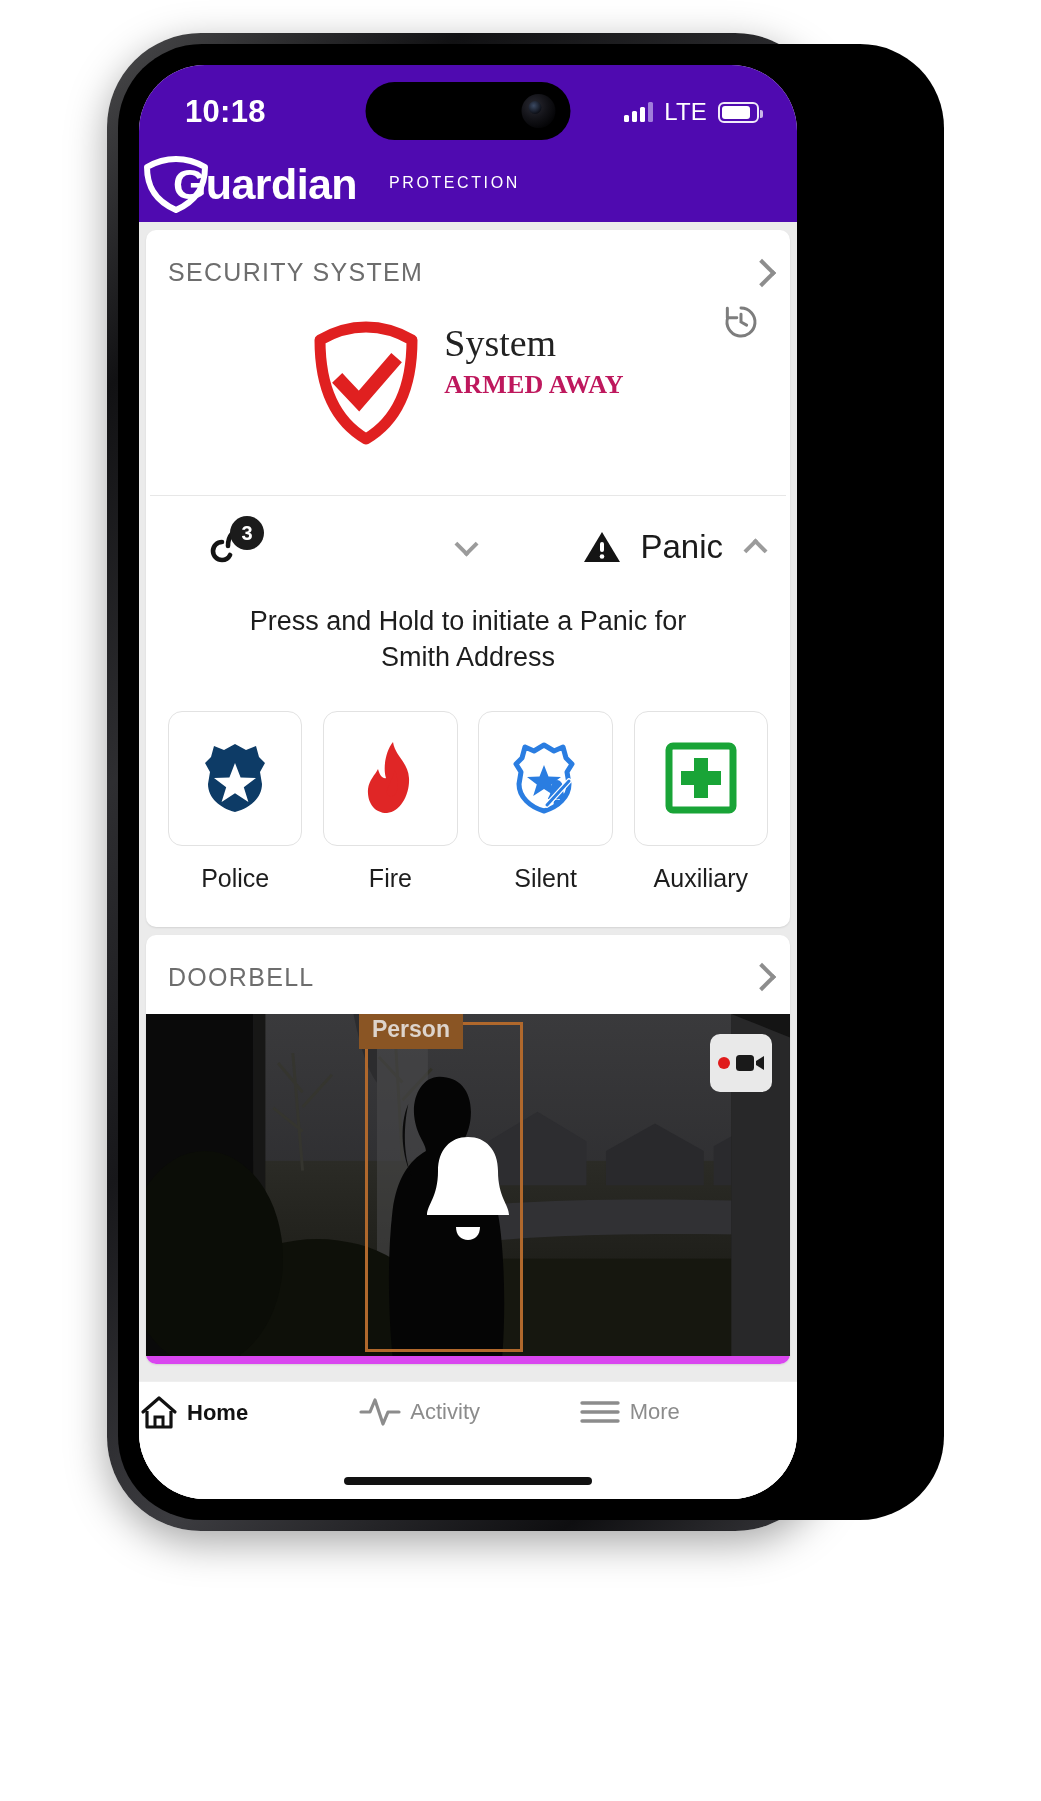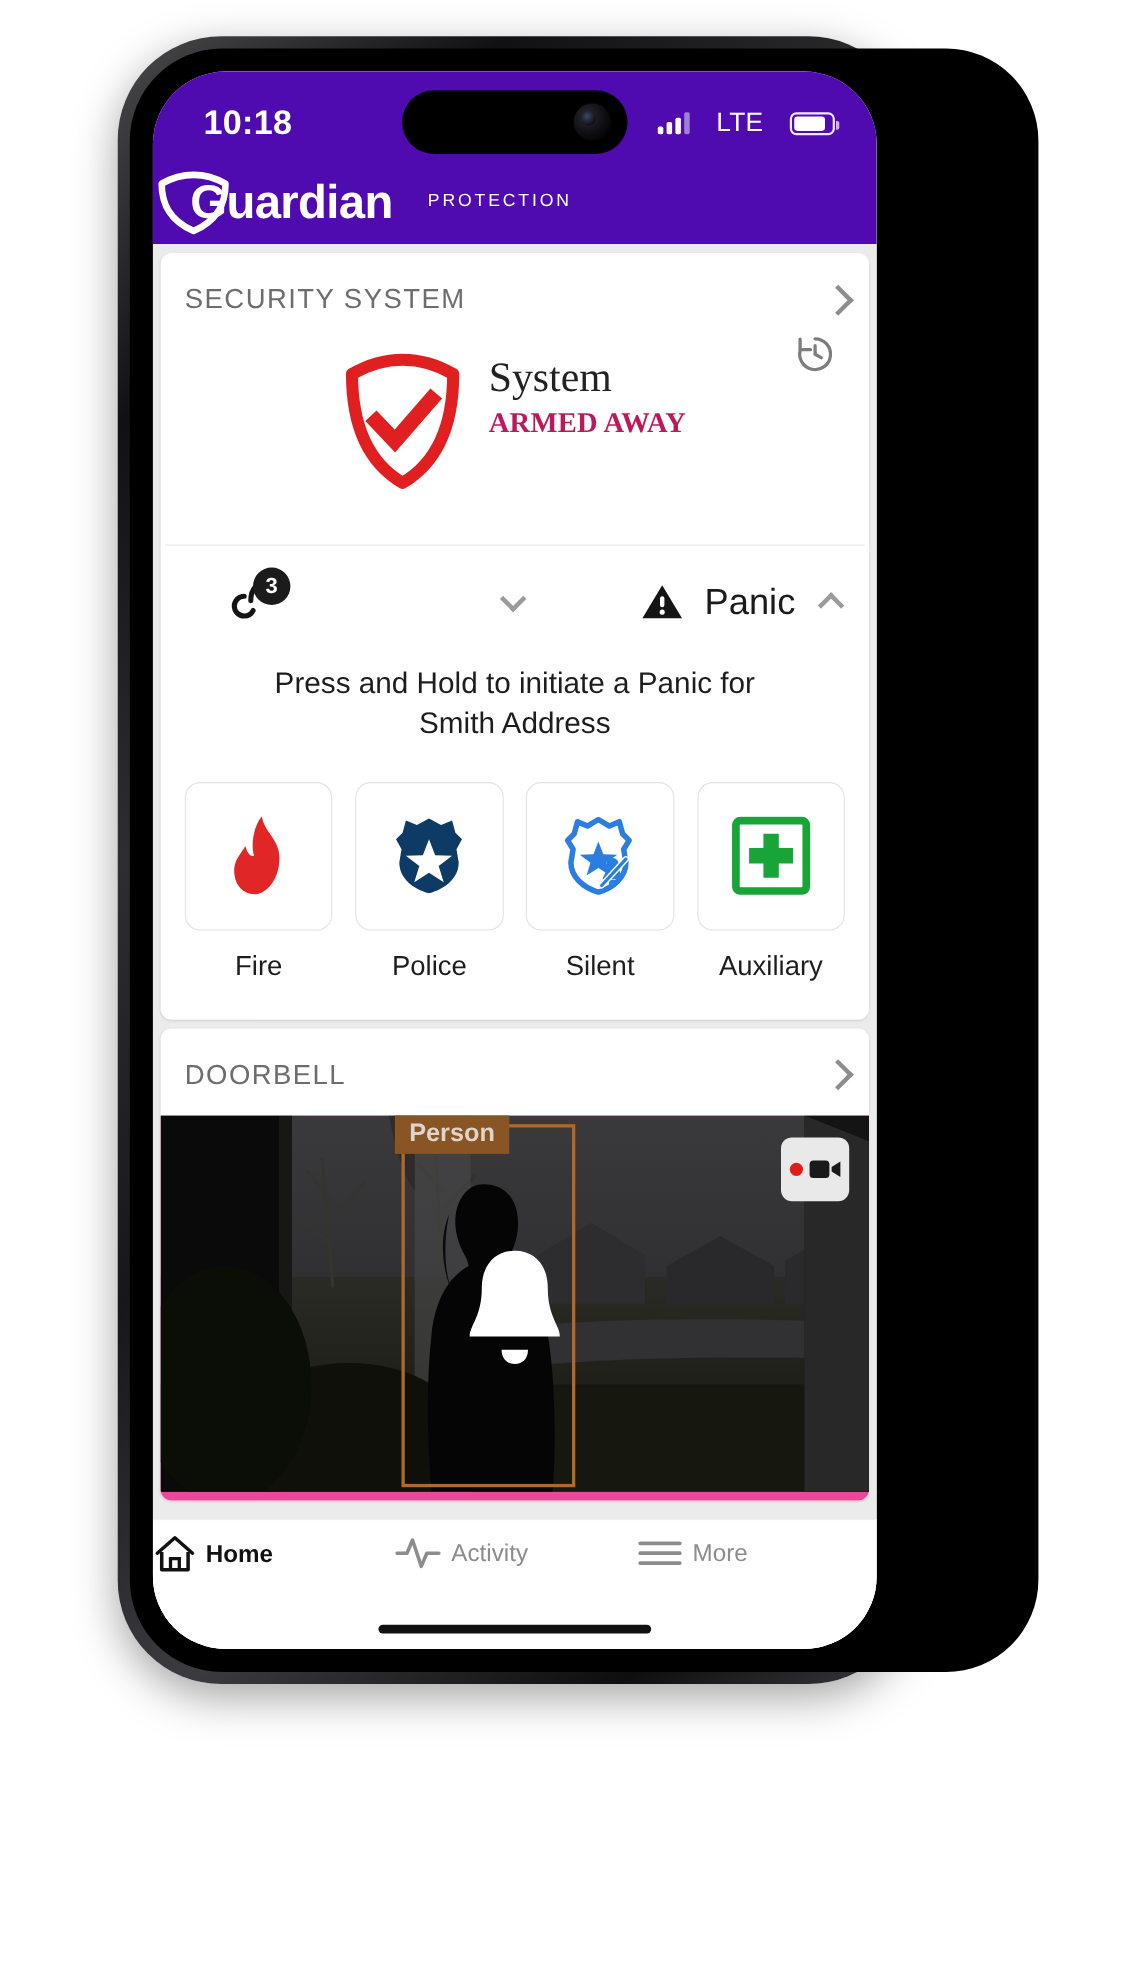--- a/index.html
+++ b/index.html
@@ -44,21 +44,21 @@
     position:relative; width:100%; height:157px;
     background:#4f0ab0;
   }
   .statusbar{
     position:absolute; top:0; left:0; right:0; height:72px;
     display:flex; align-items:center; justify-content:space-between;
     padding:22px 38px 0 46px;
     color:#fff;
   }
   .clock{ font-size:31px; font-weight:600; letter-spacing:.3px; }
-  .status-right{ display:flex; align-items:center; gap:24px; }
+  .status-right{ display:flex; align-items:center; gap:11px; }
   .bars{ display:flex; align-items:flex-end; gap:3px; height:20px; }
   .bars i{ display:block; width:5px; background:#fff; border-radius:1.5px; }
   .bars i:nth-child(1){ height:7px; }
   .bars i:nth-child(2){ height:11px; }
   .bars i:nth-child(3){ height:15px; }
   .bars i:nth-child(4){ height:20px; background:#a07ddb; }
   .lte{ font-size:24px; font-weight:500; letter-spacing:.2px; }
   .battery{ position:relative; width:41px; height:21px; border:2.4px solid rgba(255,255,255,.92); border-radius:6px; }
   .battery::after{ content:""; position:absolute; right:-6px; top:6px; width:3px; height:8px; background:rgba(255,255,255,.7); border-radius:0 2px 2px 0; }
   .battery span{ position:absolute; left:2px; top:2px; bottom:2px; width:76%; background:#fff; border-radius:3px; display:block; }
@@ -124,21 +124,21 @@
   .panic-grid{ display:flex; justify-content:space-between; padding:26px 22px 0 22px; }
   .panic-item{ width:22.4%; display:flex; flex-direction:column; align-items:center; }
   .panic-btn{
     width:100%; aspect-ratio:1/1; border:1.6px solid #e2e2e2; border-radius:14px;
     background:#fff; display:flex; align-items:center; justify-content:center;
   }
   .panic-name{ margin-top:18px; font-size:25px; color:#1d1d1d; }
   .panic-pad{ height:34px; }
 
   
-  .cam-wrap{ position:relative; width:100%; height:350px; overflow:hidden; border-radius:0 0 10px 10px; background:#ec4899;padding-left:12px; }
+  .cam-wrap{ position:relative; width:100%; height:350px; overflow:hidden; border-radius:0 0 10px 10px; background:#d946ef;padding-left:12px; }
   .cam-img{ position:absolute; inset:0; }
   .rec-btn{
     position:absolute; right:18px; top:20px; width:62px; height:58px; border-radius:10px;
     background:#e9e9e9; display:flex; align-items:center; justify-content:center; gap:5px;
   }
   .rec-dot{ width:12px; height:12px; border-radius:50%; background:#e01b1b; }
   .detect-box{ position:absolute; left:34%; top:8px; width:24.5%; height:330px; border:3px solid #b0682c; }
   .detect-label{
     position:absolute; left:34%; top:-2px; transform:translateX(-6px);
     background:#8a5524; color:#ddd4cc; font-size:23px; font-weight:700;
@@ -256,36 +256,36 @@
 
           <div class="panic-msg">
             <span>Press and Hold to initiate a Panic for</span><br>
             <span>Smith Address</span>
           </div>
 
           <div class="panic-grid">
 
             <div class="panic-item">
               <div class="panic-btn">
+                <svg width="66" height="74" viewBox="0 0 66 74">
+                  <path d="M33 3 L44 9 L54 5 L57 16 L63 22 L58 31 L60 43 C60 57 48 67 33 71 C18 67 6 57 6 43 L8 31 L3 22 L9 16 L12 5 L22 9 Z" fill="#0d3b66"></path>
+                  <path d="M33 22 L38.6 36.5 L54 37 L41.8 46.3 L46.4 61 L33 52.3 L19.6 61 L24.2 46.3 L12 37 L27.4 36.5 Z" fill="#ffffff"></path>
+                </svg>
+              </div>
+              <div class="panic-name">Police</div>
+            </div>
+
+            <div class="panic-item">
+              <div class="panic-btn">
                 <svg width="56" height="76" viewBox="0 0 56 76">
                   <path d="M31 2 C33 16 46 22 47 38 C48 55 38 72 25 73 C12 73 5 62 6 49 C7 40 13 35 16 29 C18 37 22 39 24 38 C21 29 23 12 31 2 Z" fill="#e02626"></path>
                   <path d="M33 30 C36 39 37 47 34 53 C31 58 26 57 25 53 C24 48 29 44 33 30 Z" fill="#e02626"></path>
                 </svg>
               </div>
               <div class="panic-name">Fire</div>
-            </div>
-
-            <div class="panic-item">
-              <div class="panic-btn">
-                <svg width="66" height="74" viewBox="0 0 66 74">
-                  <path d="M33 3 L44 9 L54 5 L57 16 L63 22 L58 31 L60 43 C60 57 48 67 33 71 C18 67 6 57 6 43 L8 31 L3 22 L9 16 L12 5 L22 9 Z" fill="#0d3b66"></path>
-                  <path d="M33 22 L38.6 36.5 L54 37 L41.8 46.3 L46.4 61 L33 52.3 L19.6 61 L24.2 46.3 L12 37 L27.4 36.5 Z" fill="#ffffff"></path>
-                </svg>
-              </div>
-              <div class="panic-name">Police</div>
             </div>
 
             <div class="panic-item">
               <div class="panic-btn">
                 <svg width="70" height="74" viewBox="0 0 70 74">
                   <path d="M33 4 L43 10 L52 6 L55 17 L61 23 L56 31 L58 43 C58 56 47 66 33 70 C19 66 8 56 8 43 L10 31 L5 23 L11 17 L14 6 L23 10 Z" fill="none" stroke="#2a7de1" stroke-width="5" stroke-linejoin="round"></path>
                   <path d="M33 24 L37.5 35.5 L50 36 L40.2 43.4 L43.8 55 L33 48 L22.2 55 L25.8 43.4 L16 36 L28.5 35.5 Z" fill="#2a7de1"></path>
                   <path d="M52 47 C52 42 49 39 46 39 C43 39 40 42 40 47 C40 54 37 56 37 58 L55 58 C55 56 52 54 52 47 Z" fill="#2a7de1"></path>
                   <circle cx="46" cy="62" r="3.4" fill="#2a7de1"></circle>
                   <path d="M36 64 L58 40" stroke="#ffffff" stroke-width="5.5" stroke-linecap="round"></path>

